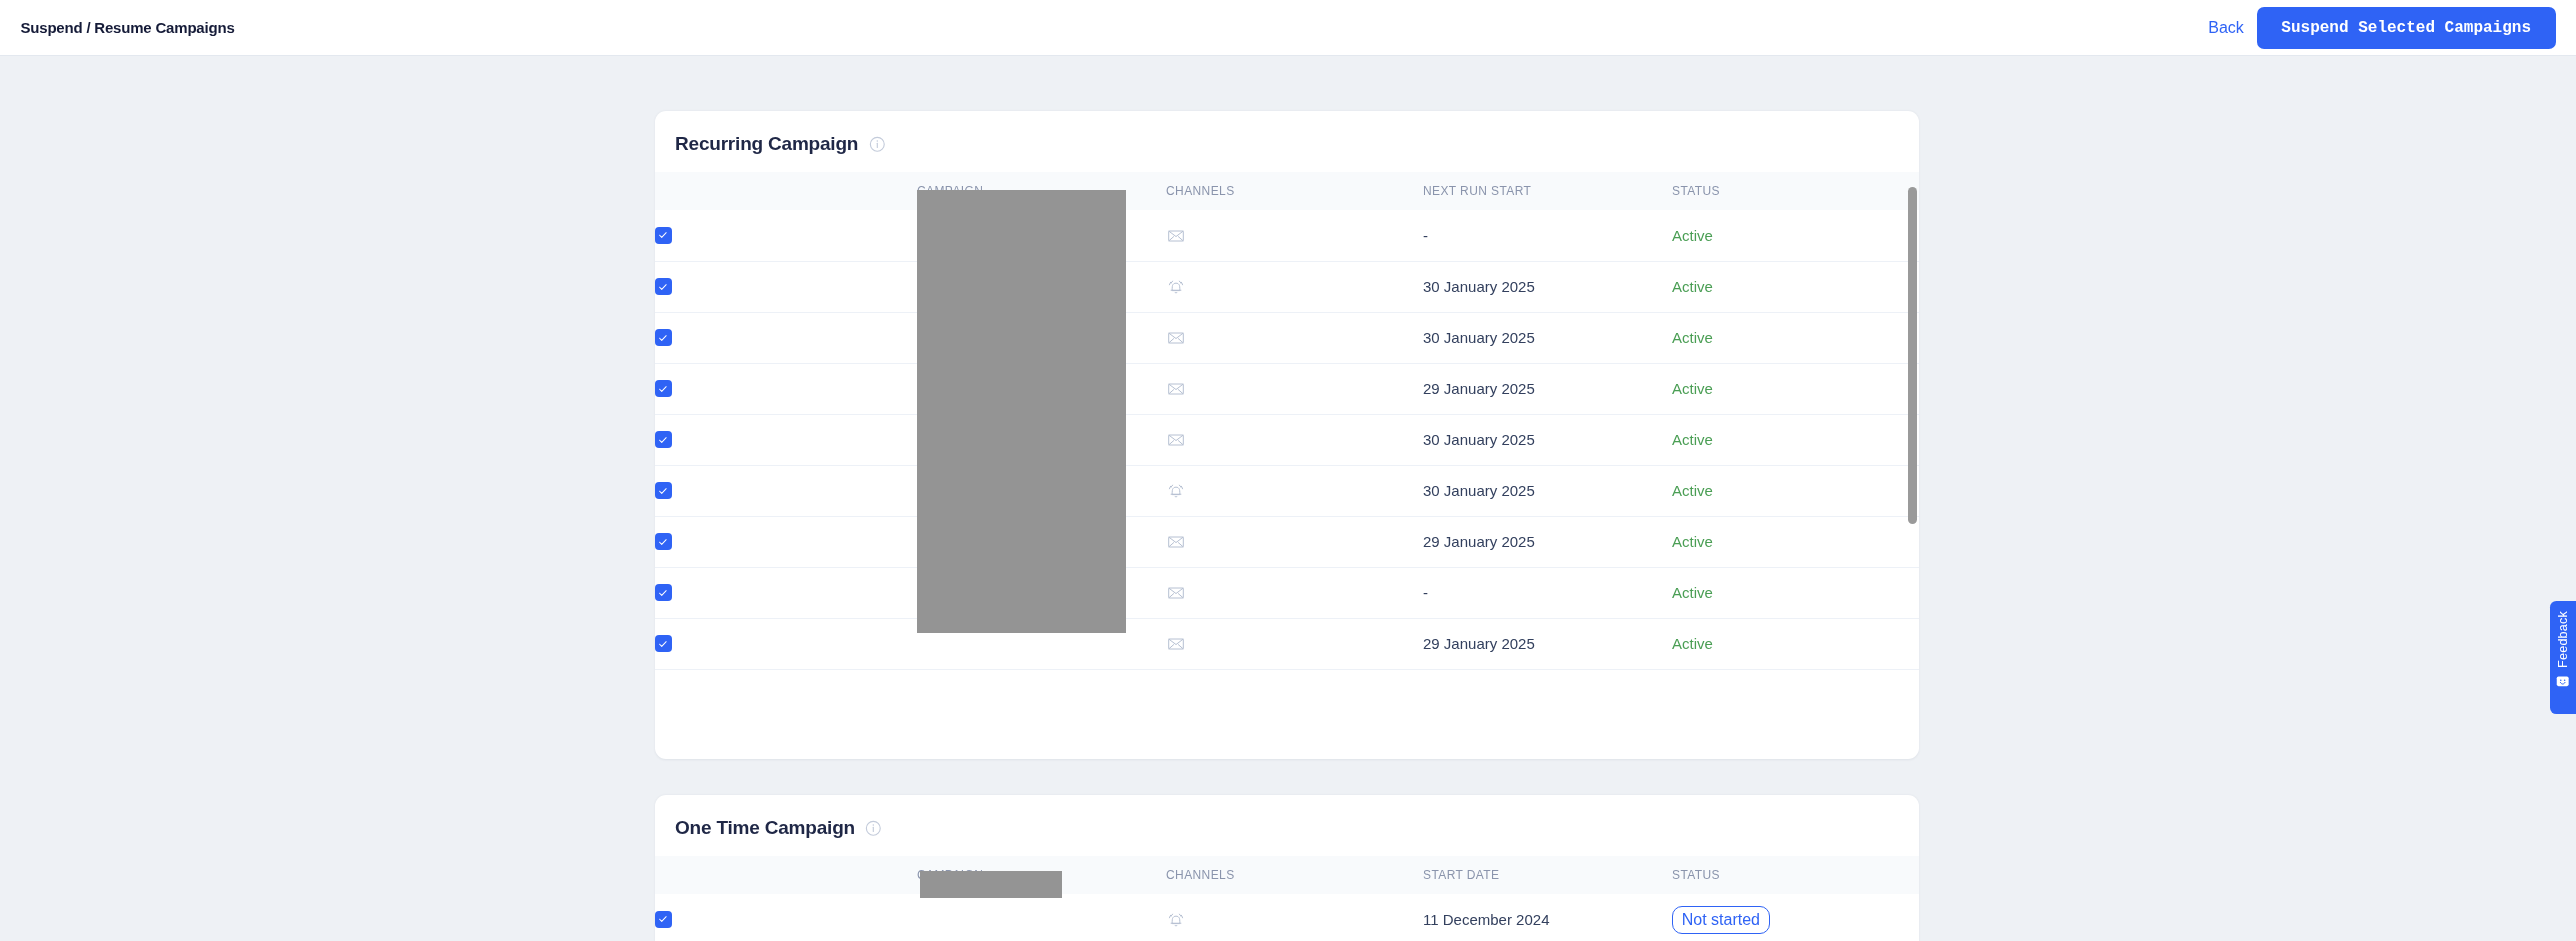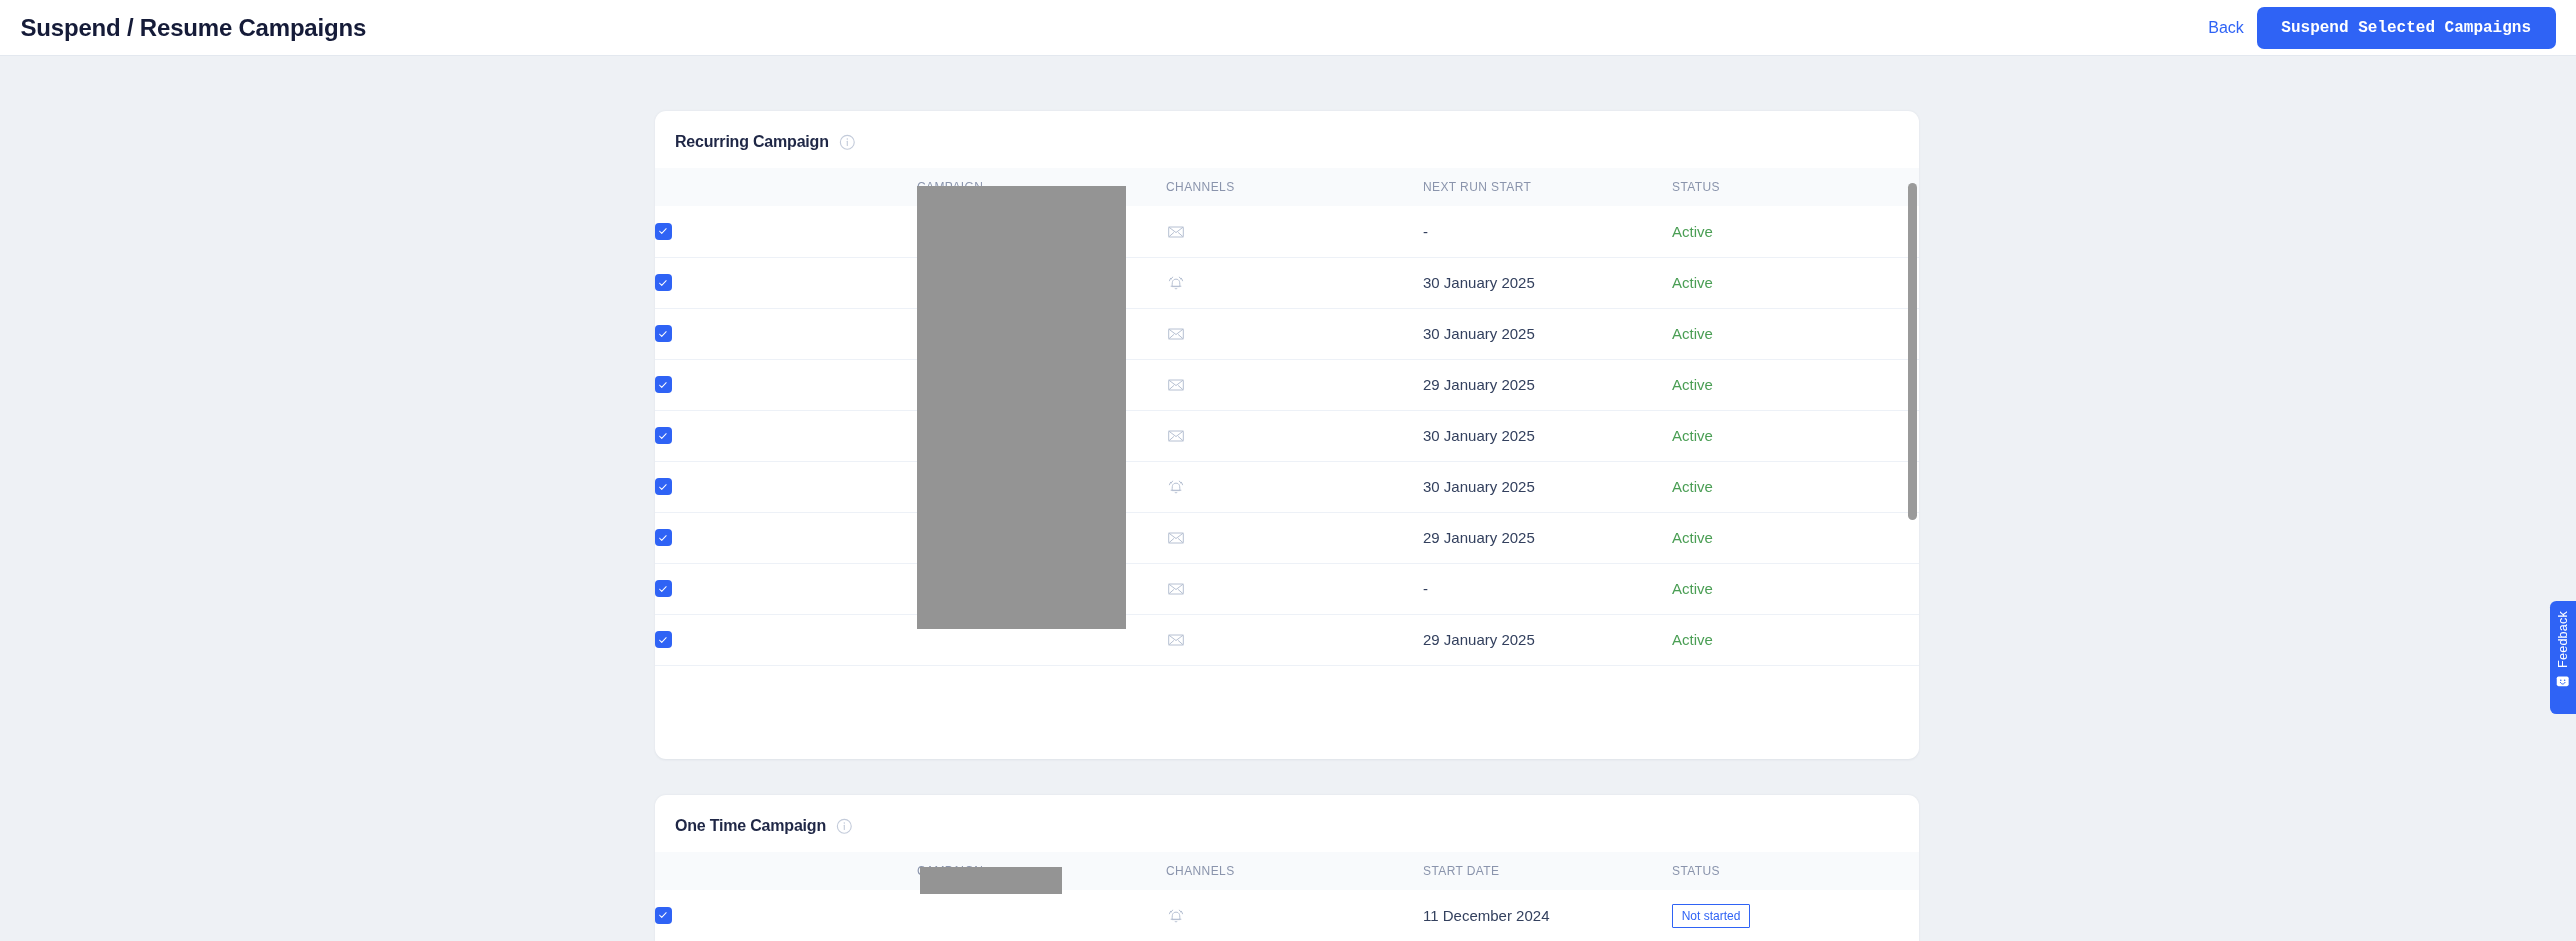--- a/index.html
+++ b/index.html
@@ -22,21 +22,21 @@
     width: 2576px;
     height: 56px;
     background: #ffffff;
     border-bottom: 0.8px solid #e3e8ef;
     display: flex;
     align-items: center;
     justify-content: space-between;
     padding: 0 20.5px 0 20.5px;
   }
   .page-title {
-    font-size: 24px;
+    font-size: 15px;
     font-weight: bold;
     color: #151b38;
     letter-spacing: -0.2px;
     white-space: nowrap;
   }
   .topbar-actions {
     display: flex;
     align-items: center;
     gap: 13px;
   }
@@ -84,21 +84,21 @@
   #card-recurring { top: 55px; height: 648px; }
   #card-onetime   { top: 739px; height: 188px; }
 
   .card-title-row {
     display: flex;
     align-items: center;
     gap: 10.3px;
     padding: 22px 0 17.4px 20px;
   }
   .card-title {
-    font-size: 16px;
+    font-size: 19px;
     font-weight: bold;
     color: #1f2746;
     letter-spacing: -0.2px;
     white-space: nowrap;
   }
   .info-icon {
     width: 16.6px; height: 16.6px;
     flex: 0 0 auto;
     opacity: .85;
   }
@@ -154,22 +154,22 @@
   .chan-icon { width: 20px; height: 20px; display: block; }
 
   .status-active {
     color: #4a9e54;
     font-size: 15px;
   }
   .badge-notstarted {
     display: inline-block;
     border: 0.8px solid #2f63f5;
     color: #2f63f5;
-    border-radius: 1px;
-    font-size: 12px;
+    border-radius: 10px;
+    font-size: 16px;
     padding: 4px 8.7px;
     white-space: nowrap;
   }
 
   
   .redaction {
     position: absolute;
     background: #949494;
     pointer-events: none;
   }

